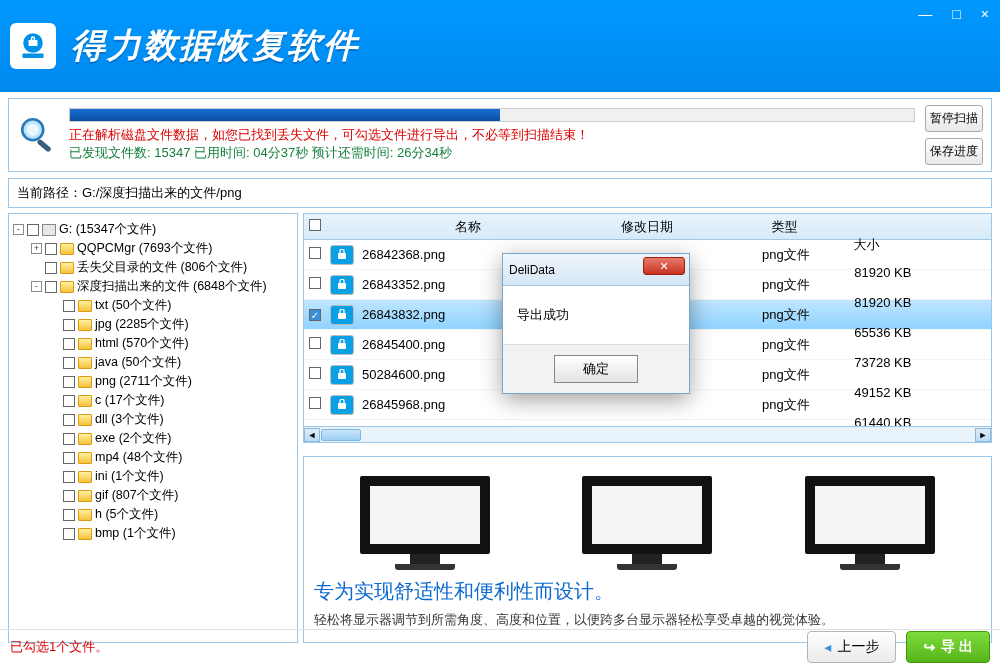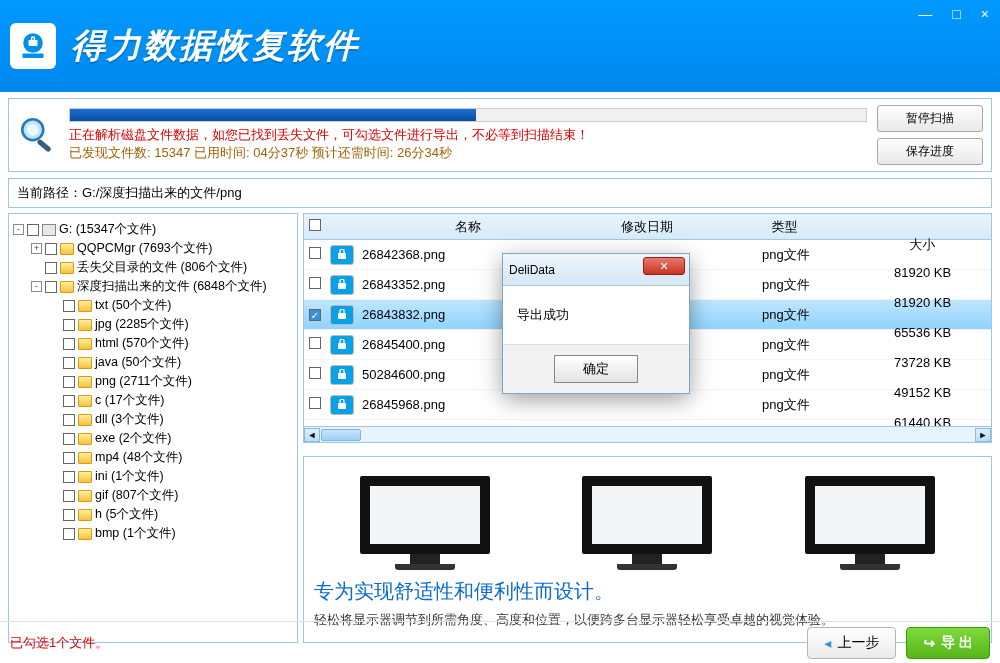--- a/index.html
+++ b/index.html
@@ -11,63 +11,63 @@
 .app-title { font-size: 34px; font-weight: bold; color: #fff; font-style: italic; letter-spacing: 2px; text-shadow: 0 2px 0 rgba(0,60,120,.35); }
 .win-ctrl { position: absolute; top: 4px; right: 6px; display: flex; gap: 10px; color: #fff; font-size: 14px; }
 .win-ctrl span { cursor: pointer; padding: 2px 5px; }
 
 .scan-bar { border: 1px solid #9dc7e8; margin: 6px 8px; padding: 6px 8px; display: flex; align-items: center; gap: 10px; }
 .mag-icon { width: 42px; height: 42px; }
 .scan-mid { flex: 1; }
 .progress { height: 14px; width: 100%; background: #f0f0f0; border: 1px solid #ccc; margin-bottom: 4px; position: relative; }
 .progress-fill { height: 100%; width: 51%; background: linear-gradient(#1a6fd6,#0a4fa0); }
 .scan-msg { color: #d00; font-size: 13px; }
-.scan-stats { color: #a16207; font-size: 13px; }
+.scan-stats { color: #15803d; font-size: 13px; }
 .scan-btns { display: flex; flex-direction: column; gap: 6px; }
-.gbtn { border: 1px solid #a8a8a8; background: linear-gradient(#fff,#e8e8e8); border-radius: 3px; padding: 4px 28px; font-size: 12px; cursor: pointer; }
+.gbtn { border: 1px solid #a8a8a8; background: linear-gradient(#fff,#e8e8e8); border-radius: 3px; padding: 4px 4px; font-size: 12px; cursor: pointer; }
 
 .path-bar { border: 1px solid #9dc7e8; margin: 0 8px; padding: 5px 8px; font-size: 13px; }
 
 .mid { display: flex; margin: 5px 8px 0 8px; gap: 5px; height: 430px; }
 .tree-pane { border: 1px solid #9dc7e8; width: 290px; padding: 6px 4px; font-size: 12.5px; overflow: hidden; white-space: nowrap; }
 .tree-row { display: flex; align-items: center; height: 19px; gap: 3px; }
 .exp { width: 11px; height: 11px; border: 1px solid #8a8a8a; display: inline-flex; align-items: center; justify-content: center; font-size: 9px; line-height: 1; color:#444; background:#fff; }
 .exp.blank { border:0; }
 .cb { width: 12px; height: 12px; border: 1px solid #666; background:#fff; display:inline-block; }
 .fld-ico { width: 14px; height: 12px; background: linear-gradient(#fff0a0,#f5c23b); border: 1px solid #da9a12; border-radius: 1px; }
 .drive-ico { width:14px;height:12px;background:#e8e8e8;border:1px solid #888; }
 
 .right { flex: 1; display: flex; flex-direction: column; gap: 13px; }
 .list-pane { border: 1px solid #9dc7e8; height: 230px; display:flex; flex-direction:column; }
 .list-head { display:flex; background: linear-gradient(#e9f3fb,#d6ebfa); border-bottom: 1px solid #a8c8e0; height: 26px; align-items:center; font-size:13px; }
 .col-chk{width:24px;}
 .col-ico{width:30px;}
 .col-name{flex:1.6;text-align:center;}
 .col-date{flex:1;text-align:center;}
 .col-type{flex:1;text-align:center;}
-.col-size{flex:1;text-align:center;margin-top:36px;}
+.col-size{flex:1;margin-top:36px;}
 .list-row { display:flex; align-items:center; height:30px; font-size:13px; border-bottom:1px solid #f4f4f4; }
 .list-row.sel { background: linear-gradient(#bfe6ff,#8fd3ff); }
 .file-ico { width:24px;height:20px; background:#0aa0e6; border-radius:3px; display:inline-flex; align-items:center; justify-content:center; margin:0 2px; border:1px solid #bbb; }
 .file-ico svg { width:12px;height:12px; }
 .hscroll { height:16px; background:#e8f3fb; border-top:1px solid #9dc7e8; display:flex; align-items:center; position:relative; }
 .hscroll .arrow{width:16px;height:14px;background:linear-gradient(#ddeefb,#bcdcf2);border:1px solid #8fb9d9;display:flex;align-items:center;justify-content:center;font-size:9px;}
 .hscroll .thumb{position:absolute;left:17px;width:40px;height:12px;top:2px;background:linear-gradient(#c9e5fa,#9bd0f3);border:1px solid #7eb4dd;border-radius:2px;}
 .hscroll .spacer{flex:1;}
 
 .preview-pane { border:1px solid #9dc7e8; flex:1; padding:8px 10px; overflow:hidden; font-size:13px; }
 .monitors { height:105px; display:flex; justify-content:space-around; align-items:flex-end; margin-bottom:6px; }
 .mon { width:130px; }
 .mon-scr{border:10px solid #111;border-radius:2px;height:78px;background:#f4f5f6;position:relative;}
 .mon-stand{width:30px;height:10px;background:#222;margin:0 auto;}
 .mon-base{width:60px;height:6px;background:#333;margin:0 auto;border-radius:0 0 3px 3px;}
 .pv-title{color:#0a6ad0;font-size:20px;margin:8px 0 6px;}
 .pv-desc{color:#333;}
 
-.footer { position:absolute; bottom:0; left:0; right:0; height:42px; display:flex; align-items:center; padding:0 10px; border-top:1px solid #e2e2e2; }
+.footer { position:absolute; bottom:0; left:0; right:0; height:34px; display:flex; align-items:center; padding:0 10px; border-top:1px solid #e2e2e2; }
 .sel-count{color:#d00;font-size:13px;}
 .footer .sp{flex:1;}
 .fbtn{border:1px solid #b5b5b5;border-radius:4px;padding:6px 16px;font-size:14px;display:inline-flex;align-items:center;gap:6px;cursor:pointer;}
 .fbtn.prev{background:linear-gradient(#fff,#eaeaea);margin-right:10px;}
 .fbtn.export{background:linear-gradient(#7fdb3c,#56b51a);color:#fff;border-color:#3e9a0a;font-weight:bold;}
 
 .dialog-wrap{position:absolute;left:503px;top:254px;width:186px;box-shadow:0 0 0 1px #7aa6c9,0 6px 22px rgba(0,0,0,.4);}
 .dlg-chrome{height:32px;background:linear-gradient(#eef5fb,#d6e7f6);border-bottom:1px solid #aac6dd;display:flex;align-items:center;padding:0 6px;font-size:12px;position:relative;}
 .dlg-close{position:absolute;right:4px;top:3px;width:42px;height:18px;background:linear-gradient(#e87a6c,#c73421);border:1px solid #9e1f12;border-radius:3px;color:#fff;display:flex;align-items:center;justify-content:center;font-size:11px;}
 .dlg-body{background:#fff;padding:20px 14px;font-size:13px;}

